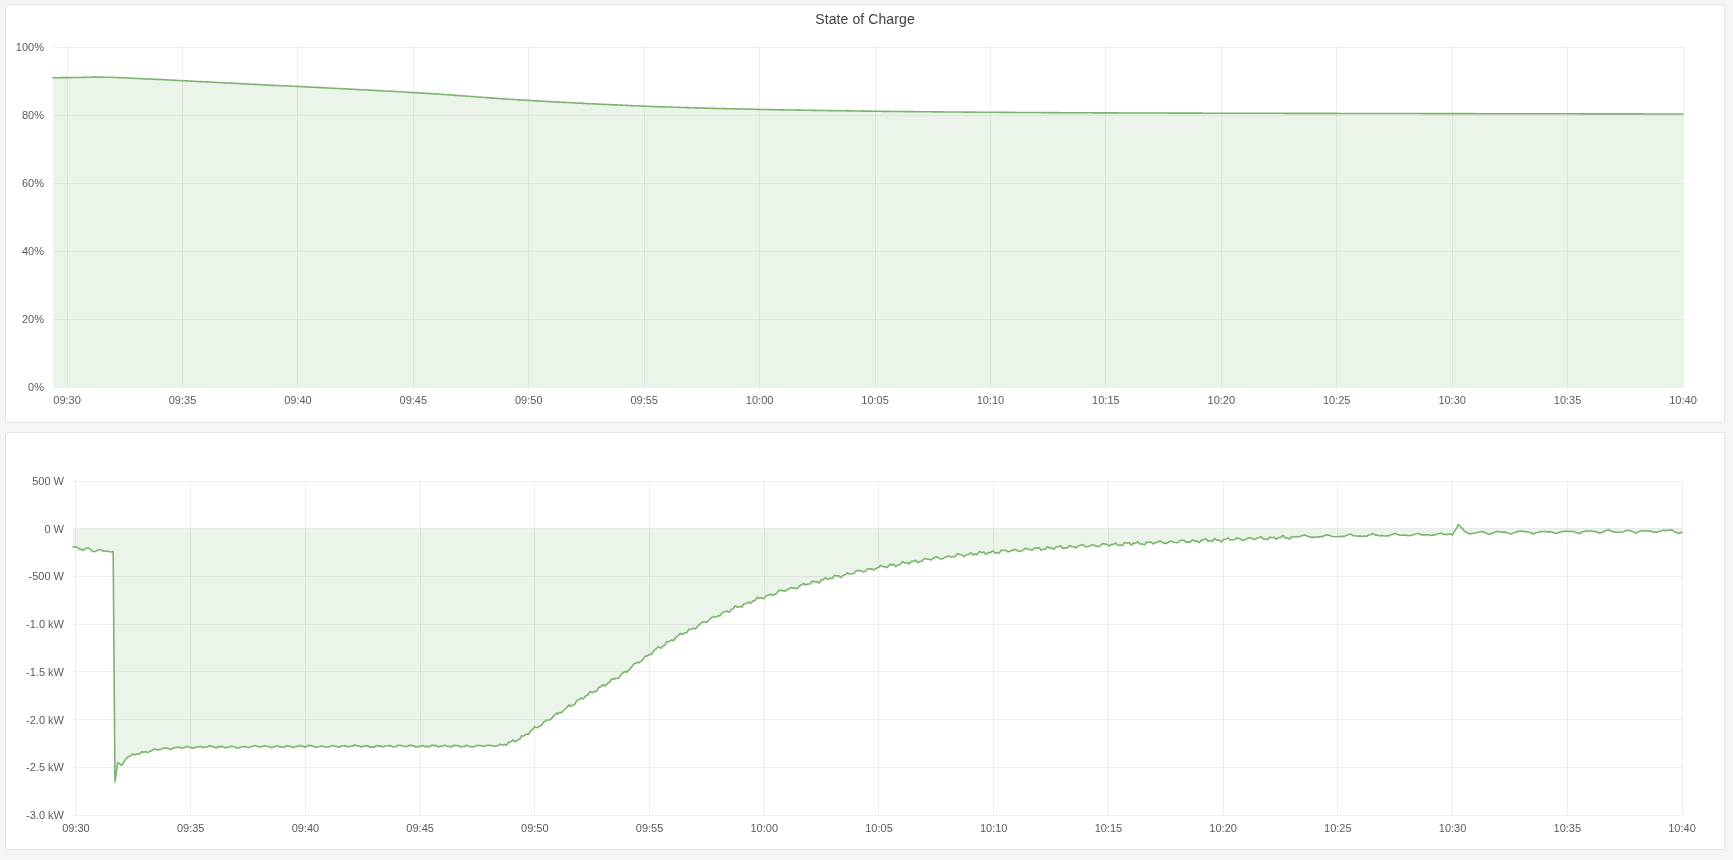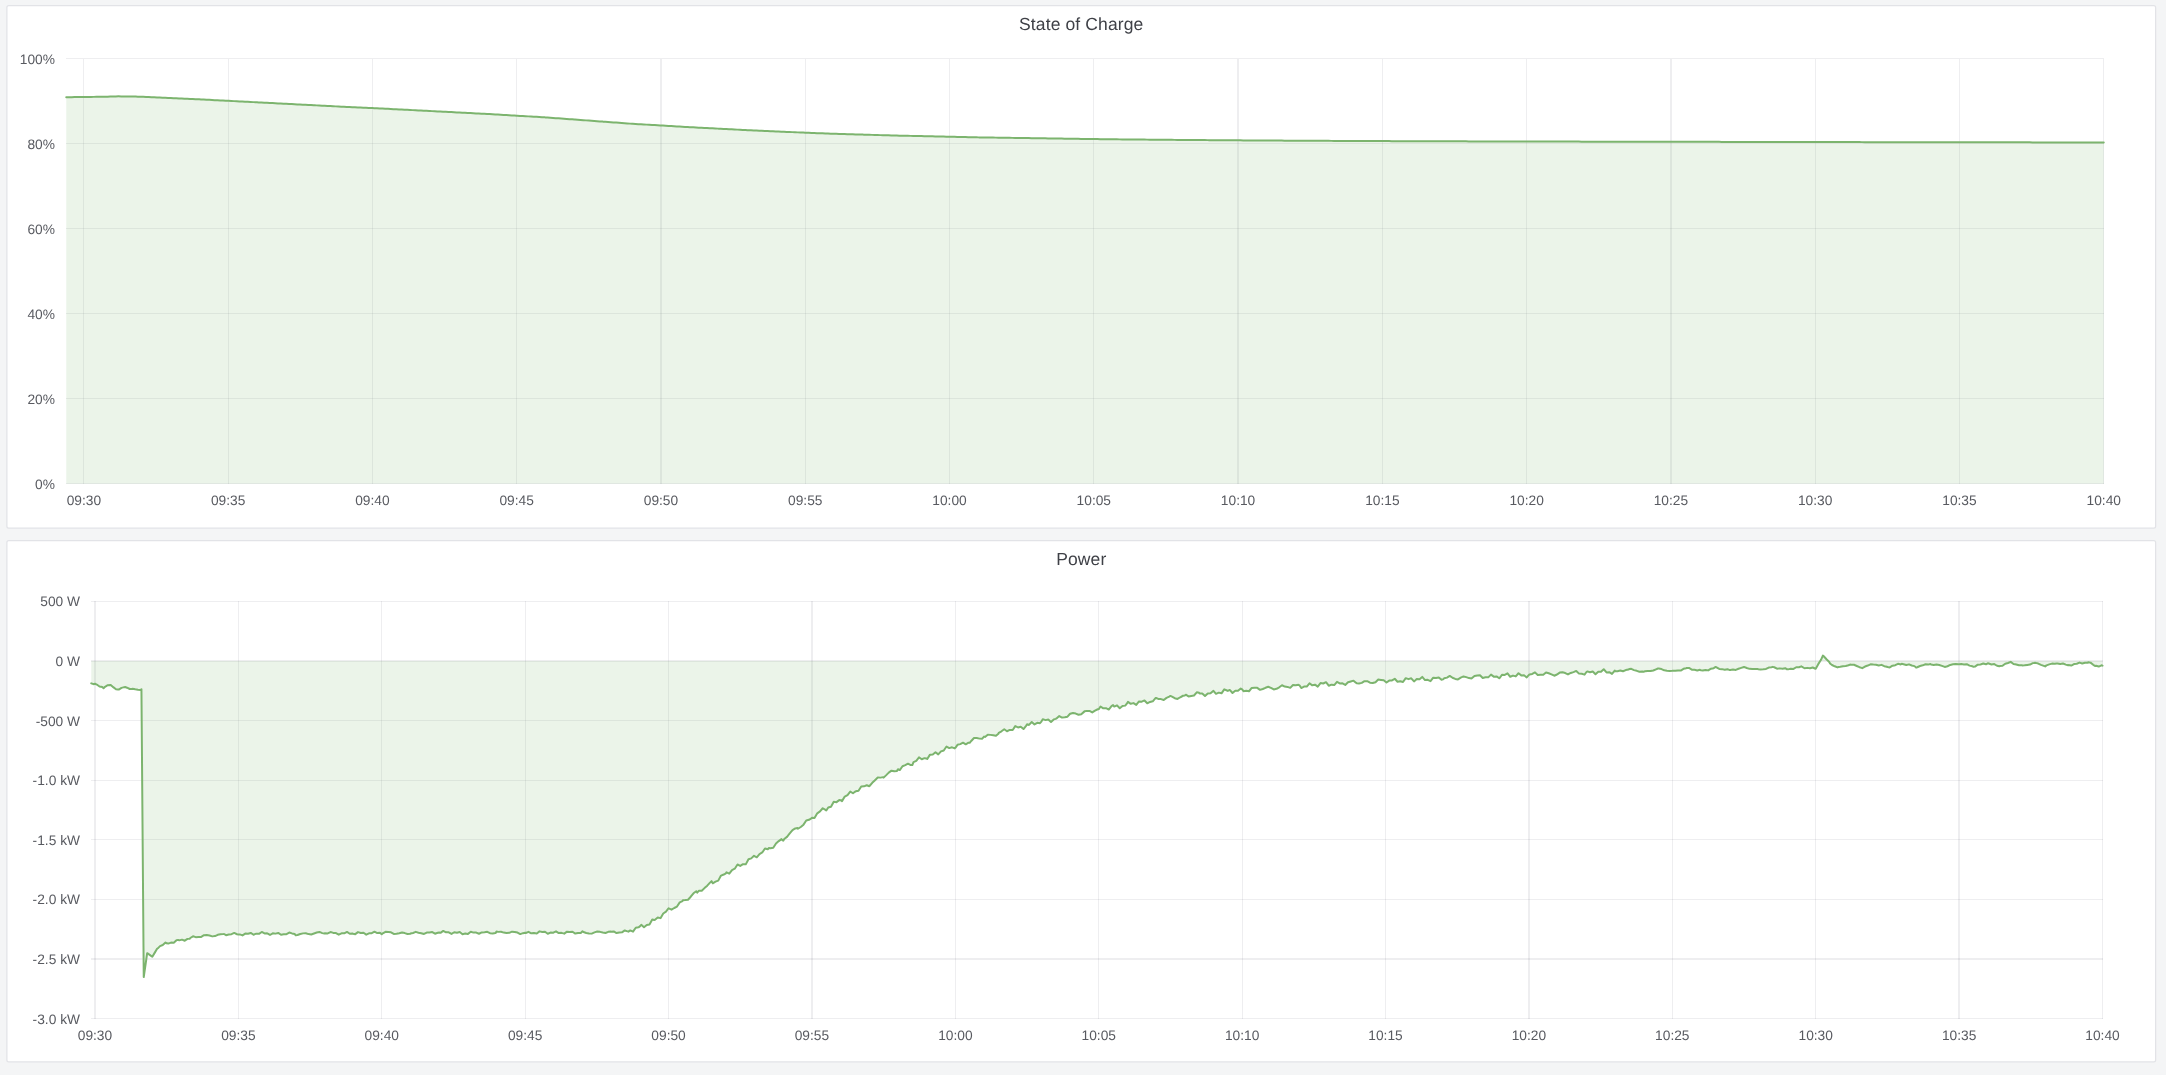--- a/index.html
+++ b/index.html
@@ -80,21 +80,20 @@
           <text x="1561.5772553462682" y="399" text-anchor="middle" class="tick-label">10:35</text>
           <line x1="1677" x2="1677" y1="42" y2="382" class="grid-line"></line>
           <text x="1677" y="399" text-anchor="middle" class="tick-label">10:40</text>
           <path d="M47.00,72.77L49.20,72.74L51.40,72.72L53.60,72.69L55.80,72.66L58.00,72.64L60.20,72.61L61.08,72.60L62.40,72.58L64.60,72.56L66.80,72.53L69.00,72.50L71.20,72.48L73.40,72.45L74.93,72.43L75.60,72.41L77.80,72.36L80.00,72.31L82.20,72.25L84.40,72.20L86.60,72.14L88.78,72.09L88.80,72.09L91.00,72.12L93.20,72.14L95.40,72.17L97.60,72.20L99.80,72.23L102.00,72.25L102.63,72.26L104.20,72.32L106.40,72.40L108.60,72.48L110.80,72.56L113.00,72.64L115.20,72.72L116.48,72.77L117.40,72.81L119.60,72.92L121.80,73.03L124.00,73.14L126.20,73.25L128.40,73.36L130.34,73.45L130.60,73.46L132.80,73.56L135.00,73.66L137.20,73.75L139.40,73.85L141.60,73.95L143.80,74.04L146.00,74.14L148.20,74.24L150.40,74.34L152.60,74.43L153.42,74.47L154.80,74.54L157.00,74.65L159.20,74.77L161.40,74.88L163.60,74.99L165.80,75.11L168.00,75.22L170.20,75.34L172.40,75.45L174.60,75.56L176.50,75.66L176.80,75.68L179.00,75.79L181.20,75.90L183.40,76.02L185.60,76.13L187.80,76.24L190.00,76.36L192.20,76.47L194.40,76.58L196.60,76.70L198.80,76.81L199.59,76.85L201.00,76.92L203.20,77.04L205.40,77.15L207.60,77.26L209.80,77.38L212.00,77.49L214.20,77.60L216.40,77.72L218.60,77.83L220.80,77.94L222.67,78.04L223.00,78.06L225.20,78.17L227.40,78.28L229.60,78.40L231.80,78.51L234.00,78.62L236.20,78.74L238.40,78.85L240.60,78.96L242.80,79.08L245.00,79.19L245.76,79.23L247.20,79.30L249.40,79.42L251.60,79.53L253.80,79.64L256.00,79.76L258.20,79.87L260.40,79.98L262.60,80.10L264.80,80.21L267.00,80.33L268.84,80.42L269.20,80.44L271.40,80.53L273.60,80.63L275.80,80.73L278.00,80.82L280.20,80.92L282.40,81.02L284.60,81.12L286.80,81.21L289.00,81.31L291.20,81.41L291.93,81.44L293.40,81.52L295.60,81.63L297.80,81.74L300.00,81.86L302.20,81.97L304.40,82.08L306.60,82.20L308.80,82.31L311.00,82.42L313.20,82.54L315.01,82.63L315.40,82.65L317.60,82.76L319.80,82.88L322.00,82.99L324.20,83.10L326.40,83.22L328.60,83.33L330.80,83.44L333.00,83.56L335.20,83.67L337.40,83.78L338.10,83.82L339.60,83.90L341.80,84.01L344.00,84.12L346.20,84.24L348.40,84.35L350.60,84.46L352.80,84.58L355.00,84.69L357.20,84.80L359.40,84.92L361.18,85.01L361.60,85.03L363.80,85.15L366.00,85.26L368.20,85.37L370.40,85.49L372.60,85.60L374.80,85.71L377.00,85.83L379.20,85.94L381.40,86.05L383.60,86.17L384.27,86.20L385.80,86.29L388.00,86.42L390.20,86.55L392.40,86.68L394.60,86.81L396.80,86.94L399.00,87.07L401.20,87.20L403.40,87.33L405.60,87.46L407.35,87.56L407.80,87.59L410.00,87.72L412.20,87.85L414.40,87.98L416.60,88.10L418.80,88.23L421.00,88.36L423.20,88.49L425.40,88.62L427.60,88.75L429.80,88.88L430.43,88.92L432.00,89.04L434.20,89.20L436.40,89.36L438.60,89.52L440.80,89.68L443.00,89.85L445.20,90.01L447.40,90.17L449.60,90.33L451.80,90.49L453.52,90.62L454.00,90.66L456.20,90.82L458.40,90.98L460.60,91.14L462.80,91.30L465.00,91.47L467.20,91.63L469.40,91.79L471.60,91.95L473.80,92.11L476.00,92.28L476.60,92.32L478.20,92.44L480.40,92.60L482.60,92.76L484.80,92.92L487.00,93.09L489.20,93.25L491.40,93.41L493.60,93.57L495.80,93.73L498.00,93.90L499.69,94.02L500.20,94.05L502.40,94.18L504.60,94.31L506.80,94.44L509.00,94.57L511.20,94.70L513.40,94.83L515.60,94.96L517.80,95.09L520.00,95.22L522.20,95.35L522.77,95.38L524.40,95.48L526.60,95.61L528.80,95.74L531.00,95.86L533.20,95.99L535.40,96.12L537.60,96.25L539.80,96.38L542.00,96.51L544.20,96.64L545.86,96.74L546.40,96.77L548.60,96.88L550.80,96.99L553.00,97.11L555.20,97.22L557.40,97.34L559.60,97.45L561.80,97.56L564.00,97.68L566.20,97.79L568.40,97.90L568.94,97.93L570.60,98.02L572.80,98.13L575.00,98.24L577.20,98.36L579.40,98.47L581.60,98.58L583.80,98.70L586.00,98.81L588.20,98.92L590.40,99.04L592.03,99.12L592.60,99.15L594.80,99.24L597.00,99.34L599.20,99.44L601.40,99.53L603.60,99.63L605.80,99.73L608.00,99.83L610.20,99.92L612.40,100.02L614.60,100.12L615.11,100.14L616.80,100.21L619.00,100.31L621.20,100.41L623.40,100.51L625.60,100.60L627.80,100.70L630.00,100.80L632.20,100.90L634.40,100.99L636.60,101.09L638.20,101.16L638.80,101.18L641.00,101.26L643.20,101.34L645.40,101.43L647.60,101.51L649.80,101.59L652.00,101.67L654.20,101.75L656.40,101.83L658.60,101.91L660.80,101.99L661.28,102.01L663.00,102.06L665.20,102.13L667.40,102.19L669.60,102.26L671.80,102.32L674.00,102.38L676.20,102.45L678.40,102.51L680.60,102.58L682.80,102.64L684.36,102.69L685.00,102.71L687.20,102.77L689.40,102.84L691.60,102.90L693.80,102.97L696.00,103.03L698.20,103.10L700.40,103.16L702.60,103.23L704.80,103.29L707.00,103.36L707.45,103.37L709.20,103.41L711.40,103.46L713.60,103.51L715.80,103.55L718.00,103.60L720.20,103.65L722.40,103.70L724.60,103.75L726.80,103.80L729.00,103.85L730.53,103.88L731.20,103.89L733.40,103.94L735.60,103.99L737.80,104.04L740.00,104.09L742.20,104.14L744.40,104.19L746.60,104.23L748.80,104.28L751.00,104.33L753.20,104.38L753.62,104.39L755.40,104.43L757.60,104.48L759.80,104.53L762.00,104.58L764.20,104.62L766.40,104.67L768.60,104.72L770.80,104.77L773.00,104.82L775.20,104.87L776.70,104.90L777.40,104.91L779.60,104.94L781.80,104.98L784.00,105.01L786.20,105.04L788.40,105.07L790.60,105.10L792.80,105.14L795.00,105.17L797.20,105.20L799.40,105.23L799.79,105.24L801.60,105.27L803.80,105.30L806.00,105.33L808.20,105.36L810.40,105.40L812.60,105.43L814.80,105.46L817.00,105.49L819.20,105.53L821.40,105.56L822.87,105.58L823.60,105.59L825.80,105.62L828.00,105.66L830.20,105.69L832.40,105.72L834.60,105.75L836.80,105.79L839.00,105.82L841.20,105.85L843.40,105.88L845.60,105.91L845.96,105.92L847.80,105.95L850.00,105.98L852.20,106.01L854.40,106.04L856.60,106.08L858.80,106.11L861.00,106.14L863.20,106.17L865.40,106.21L867.60,106.24L869.04,106.26L869.80,106.27L872.00,106.29L874.20,106.32L876.40,106.35L878.60,106.37L880.80,106.40L883.00,106.42L885.20,106.45L887.40,106.48L889.60,106.50L891.80,106.53L892.13,106.53L894.00,106.55L896.20,106.57L898.40,106.59L900.60,106.61L902.80,106.63L905.00,106.65L907.20,106.67L909.40,106.68L911.60,106.70L913.80,106.72L915.21,106.74L916.00,106.74L918.20,106.76L920.40,106.78L922.60,106.80L924.80,106.82L927.00,106.84L929.20,106.86L931.40,106.88L933.60,106.90L935.80,106.92L938.00,106.94L938.29,106.94L940.20,106.95L942.40,106.97L944.60,106.99L946.80,107.00L949.00,107.02L951.20,107.04L953.40,107.05L955.60,107.07L957.80,107.08L960.00,107.10L961.38,107.11L962.20,107.12L964.40,107.13L966.60,107.15L968.80,107.16L971.00,107.18L973.20,107.20L975.40,107.21L977.60,107.23L979.80,107.25L982.00,107.26L984.20,107.28L984.46,107.28L986.40,107.29L988.60,107.30L990.80,107.32L993.00,107.33L995.20,107.34L997.40,107.36L999.60,107.37L1001.80,107.38L1004.00,107.40L1006.20,107.41L1008.40,107.42L1010.60,107.43L1012.80,107.45L1015.00,107.46L1017.20,107.47L1019.40,107.49L1021.60,107.50L1023.80,107.51L1026.00,107.52L1028.20,107.54L1030.40,107.55L1030.63,107.55L1032.60,107.56L1034.80,107.57L1037.00,107.58L1039.20,107.60L1041.40,107.61L1043.60,107.62L1045.80,107.63L1048.00,107.64L1050.20,107.65L1052.40,107.66L1054.60,107.68L1056.80,107.69L1059.00,107.70L1061.20,107.71L1063.40,107.72L1065.60,107.73L1067.80,107.74L1070.00,107.75L1072.20,107.77L1074.40,107.78L1076.60,107.79L1076.80,107.79L1078.80,107.80L1081.00,107.81L1083.20,107.81L1085.40,107.82L1087.60,107.83L1089.80,107.84L1092.00,107.85L1094.20,107.85L1096.40,107.86L1098.60,107.87L1100.80,107.88L1103.00,107.89L1105.20,107.89L1107.40,107.90L1109.60,107.91L1111.80,107.92L1114.00,107.93L1116.20,107.94L1118.40,107.94L1120.60,107.95L1122.80,107.96L1122.97,107.96L1125.00,107.97L1127.20,107.97L1129.40,107.98L1131.60,107.99L1133.80,107.99L1136.00,108.00L1138.20,108.00L1140.40,108.01L1142.60,108.02L1144.80,108.02L1147.00,108.03L1149.20,108.04L1151.40,108.04L1153.60,108.05L1155.80,108.06L1158.00,108.06L1160.20,108.07L1162.40,108.08L1164.60,108.08L1166.80,108.09L1169.00,108.10L1169.14,108.10L1171.20,108.10L1173.40,108.11L1175.60,108.12L1177.80,108.12L1180.00,108.13L1182.20,108.13L1184.40,108.14L1186.60,108.15L1188.80,108.15L1191.00,108.16L1193.20,108.17L1195.40,108.17L1197.60,108.18L1199.80,108.19L1202.00,108.19L1204.20,108.20L1206.40,108.21L1208.60,108.21L1210.80,108.22L1213.00,108.23L1215.20,108.23L1215.31,108.23L1217.40,108.24L1219.60,108.24L1221.80,108.24L1224.00,108.24L1226.20,108.25L1228.40,108.25L1230.60,108.25L1232.80,108.26L1235.00,108.26L1237.20,108.26L1239.40,108.27L1241.60,108.27L1243.80,108.27L1246.00,108.28L1248.20,108.28L1250.40,108.28L1252.60,108.29L1254.80,108.29L1257.00,108.29L1259.20,108.30L1261.40,108.30L1261.48,108.30L1263.60,108.30L1265.80,108.31L1268.00,108.31L1270.20,108.31L1272.40,108.32L1274.60,108.32L1276.80,108.32L1279.00,108.33L1281.20,108.33L1283.40,108.33L1285.60,108.34L1287.80,108.34L1290.00,108.34L1292.20,108.35L1294.40,108.35L1296.60,108.35L1298.80,108.35L1301.00,108.36L1303.20,108.36L1305.40,108.36L1307.60,108.37L1307.65,108.37L1309.80,108.37L1312.00,108.38L1314.20,108.38L1316.40,108.39L1318.60,108.39L1320.80,108.40L1323.00,108.40L1325.20,108.41L1327.40,108.41L1329.60,108.42L1331.80,108.42L1334.00,108.43L1336.20,108.43L1338.40,108.44L1340.60,108.44L1342.80,108.45L1345.00,108.45L1347.20,108.46L1349.40,108.46L1351.60,108.47L1353.80,108.47L1353.82,108.47L1356.00,108.47L1358.20,108.48L1360.40,108.48L1362.60,108.48L1364.80,108.49L1367.00,108.49L1369.20,108.49L1371.40,108.50L1373.60,108.50L1375.80,108.50L1378.00,108.51L1380.20,108.51L1382.40,108.51L1384.60,108.52L1386.80,108.52L1389.00,108.52L1391.20,108.53L1393.40,108.53L1395.60,108.53L1397.80,108.53L1399.99,108.54L1400.00,108.54L1402.20,108.54L1404.40,108.55L1406.60,108.55L1408.80,108.56L1411.00,108.56L1413.20,108.57L1415.40,108.57L1417.60,108.58L1419.80,108.58L1422.00,108.59L1424.20,108.59L1426.40,108.60L1428.60,108.60L1430.80,108.61L1433.00,108.61L1435.20,108.62L1437.40,108.62L1439.60,108.63L1441.80,108.63L1444.00,108.64L1446.15,108.64L1446.20,108.64L1448.40,108.64L1450.60,108.65L1452.80,108.65L1455.00,108.65L1457.20,108.66L1459.40,108.66L1461.60,108.66L1463.80,108.67L1466.00,108.67L1468.20,108.67L1470.40,108.68L1472.60,108.68L1474.80,108.68L1477.00,108.69L1479.20,108.69L1481.40,108.69L1483.60,108.70L1485.80,108.70L1488.00,108.70L1490.20,108.70L1492.32,108.71L1492.40,108.71L1494.60,108.71L1496.80,108.71L1499.00,108.72L1501.20,108.72L1503.40,108.72L1505.60,108.73L1507.80,108.73L1510.00,108.73L1512.20,108.74L1514.40,108.74L1516.60,108.74L1518.80,108.75L1521.00,108.75L1523.20,108.75L1525.40,108.76L1527.60,108.76L1529.80,108.76L1532.00,108.77L1534.20,108.77L1536.40,108.77L1538.49,108.78L1538.60,108.78L1540.80,108.78L1543.00,108.78L1545.20,108.79L1547.40,108.79L1549.60,108.79L1551.80,108.80L1554.00,108.80L1556.20,108.80L1558.40,108.81L1560.60,108.81L1562.80,108.81L1565.00,108.82L1567.20,108.82L1569.40,108.82L1571.60,108.82L1573.80,108.83L1576.00,108.83L1578.20,108.83L1580.40,108.84L1582.60,108.84L1584.66,108.84L1584.80,108.84L1587.00,108.85L1589.20,108.85L1591.40,108.85L1593.60,108.86L1595.80,108.86L1598.00,108.86L1600.20,108.87L1602.40,108.87L1604.60,108.87L1606.80,108.88L1609.00,108.88L1611.20,108.88L1613.40,108.89L1615.60,108.89L1617.80,108.89L1620.00,108.90L1622.20,108.90L1624.40,108.90L1626.60,108.91L1628.80,108.91L1630.83,108.91L1631.00,108.91L1633.20,108.92L1635.40,108.92L1637.60,108.92L1639.80,108.93L1642.00,108.93L1644.20,108.93L1646.40,108.93L1648.60,108.94L1650.80,108.94L1653.00,108.94L1655.20,108.95L1657.40,108.95L1659.60,108.95L1661.80,108.96L1664.00,108.96L1666.20,108.96L1668.40,108.97L1670.60,108.97L1672.80,108.97L1675.00,108.98L1677.00,108.98L1677.00,382L47.00,382Z" fill="rgba(124,180,110,0.15)" stroke="none"></path>
           <path d="M47.00,72.77L49.20,72.74L51.40,72.72L53.60,72.69L55.80,72.66L58.00,72.64L60.20,72.61L61.08,72.60L62.40,72.58L64.60,72.56L66.80,72.53L69.00,72.50L71.20,72.48L73.40,72.45L74.93,72.43L75.60,72.41L77.80,72.36L80.00,72.31L82.20,72.25L84.40,72.20L86.60,72.14L88.78,72.09L88.80,72.09L91.00,72.12L93.20,72.14L95.40,72.17L97.60,72.20L99.80,72.23L102.00,72.25L102.63,72.26L104.20,72.32L106.40,72.40L108.60,72.48L110.80,72.56L113.00,72.64L115.20,72.72L116.48,72.77L117.40,72.81L119.60,72.92L121.80,73.03L124.00,73.14L126.20,73.25L128.40,73.36L130.34,73.45L130.60,73.46L132.80,73.56L135.00,73.66L137.20,73.75L139.40,73.85L141.60,73.95L143.80,74.04L146.00,74.14L148.20,74.24L150.40,74.34L152.60,74.43L153.42,74.47L154.80,74.54L157.00,74.65L159.20,74.77L161.40,74.88L163.60,74.99L165.80,75.11L168.00,75.22L170.20,75.34L172.40,75.45L174.60,75.56L176.50,75.66L176.80,75.68L179.00,75.79L181.20,75.90L183.40,76.02L185.60,76.13L187.80,76.24L190.00,76.36L192.20,76.47L194.40,76.58L196.60,76.70L198.80,76.81L199.59,76.85L201.00,76.92L203.20,77.04L205.40,77.15L207.60,77.26L209.80,77.38L212.00,77.49L214.20,77.60L216.40,77.72L218.60,77.83L220.80,77.94L222.67,78.04L223.00,78.06L225.20,78.17L227.40,78.28L229.60,78.40L231.80,78.51L234.00,78.62L236.20,78.74L238.40,78.85L240.60,78.96L242.80,79.08L245.00,79.19L245.76,79.23L247.20,79.30L249.40,79.42L251.60,79.53L253.80,79.64L256.00,79.76L258.20,79.87L260.40,79.98L262.60,80.10L264.80,80.21L267.00,80.33L268.84,80.42L269.20,80.44L271.40,80.53L273.60,80.63L275.80,80.73L278.00,80.82L280.20,80.92L282.40,81.02L284.60,81.12L286.80,81.21L289.00,81.31L291.20,81.41L291.93,81.44L293.40,81.52L295.60,81.63L297.80,81.74L300.00,81.86L302.20,81.97L304.40,82.08L306.60,82.20L308.80,82.31L311.00,82.42L313.20,82.54L315.01,82.63L315.40,82.65L317.60,82.76L319.80,82.88L322.00,82.99L324.20,83.10L326.40,83.22L328.60,83.33L330.80,83.44L333.00,83.56L335.20,83.67L337.40,83.78L338.10,83.82L339.60,83.90L341.80,84.01L344.00,84.12L346.20,84.24L348.40,84.35L350.60,84.46L352.80,84.58L355.00,84.69L357.20,84.80L359.40,84.92L361.18,85.01L361.60,85.03L363.80,85.15L366.00,85.26L368.20,85.37L370.40,85.49L372.60,85.60L374.80,85.71L377.00,85.83L379.20,85.94L381.40,86.05L383.60,86.17L384.27,86.20L385.80,86.29L388.00,86.42L390.20,86.55L392.40,86.68L394.60,86.81L396.80,86.94L399.00,87.07L401.20,87.20L403.40,87.33L405.60,87.46L407.35,87.56L407.80,87.59L410.00,87.72L412.20,87.85L414.40,87.98L416.60,88.10L418.80,88.23L421.00,88.36L423.20,88.49L425.40,88.62L427.60,88.75L429.80,88.88L430.43,88.92L432.00,89.04L434.20,89.20L436.40,89.36L438.60,89.52L440.80,89.68L443.00,89.85L445.20,90.01L447.40,90.17L449.60,90.33L451.80,90.49L453.52,90.62L454.00,90.66L456.20,90.82L458.40,90.98L460.60,91.14L462.80,91.30L465.00,91.47L467.20,91.63L469.40,91.79L471.60,91.95L473.80,92.11L476.00,92.28L476.60,92.32L478.20,92.44L480.40,92.60L482.60,92.76L484.80,92.92L487.00,93.09L489.20,93.25L491.40,93.41L493.60,93.57L495.80,93.73L498.00,93.90L499.69,94.02L500.20,94.05L502.40,94.18L504.60,94.31L506.80,94.44L509.00,94.57L511.20,94.70L513.40,94.83L515.60,94.96L517.80,95.09L520.00,95.22L522.20,95.35L522.77,95.38L524.40,95.48L526.60,95.61L528.80,95.74L531.00,95.86L533.20,95.99L535.40,96.12L537.60,96.25L539.80,96.38L542.00,96.51L544.20,96.64L545.86,96.74L546.40,96.77L548.60,96.88L550.80,96.99L553.00,97.11L555.20,97.22L557.40,97.34L559.60,97.45L561.80,97.56L564.00,97.68L566.20,97.79L568.40,97.90L568.94,97.93L570.60,98.02L572.80,98.13L575.00,98.24L577.20,98.36L579.40,98.47L581.60,98.58L583.80,98.70L586.00,98.81L588.20,98.92L590.40,99.04L592.03,99.12L592.60,99.15L594.80,99.24L597.00,99.34L599.20,99.44L601.40,99.53L603.60,99.63L605.80,99.73L608.00,99.83L610.20,99.92L612.40,100.02L614.60,100.12L615.11,100.14L616.80,100.21L619.00,100.31L621.20,100.41L623.40,100.51L625.60,100.60L627.80,100.70L630.00,100.80L632.20,100.90L634.40,100.99L636.60,101.09L638.20,101.16L638.80,101.18L641.00,101.26L643.20,101.34L645.40,101.43L647.60,101.51L649.80,101.59L652.00,101.67L654.20,101.75L656.40,101.83L658.60,101.91L660.80,101.99L661.28,102.01L663.00,102.06L665.20,102.13L667.40,102.19L669.60,102.26L671.80,102.32L674.00,102.38L676.20,102.45L678.40,102.51L680.60,102.58L682.80,102.64L684.36,102.69L685.00,102.71L687.20,102.77L689.40,102.84L691.60,102.90L693.80,102.97L696.00,103.03L698.20,103.10L700.40,103.16L702.60,103.23L704.80,103.29L707.00,103.36L707.45,103.37L709.20,103.41L711.40,103.46L713.60,103.51L715.80,103.55L718.00,103.60L720.20,103.65L722.40,103.70L724.60,103.75L726.80,103.80L729.00,103.85L730.53,103.88L731.20,103.89L733.40,103.94L735.60,103.99L737.80,104.04L740.00,104.09L742.20,104.14L744.40,104.19L746.60,104.23L748.80,104.28L751.00,104.33L753.20,104.38L753.62,104.39L755.40,104.43L757.60,104.48L759.80,104.53L762.00,104.58L764.20,104.62L766.40,104.67L768.60,104.72L770.80,104.77L773.00,104.82L775.20,104.87L776.70,104.90L777.40,104.91L779.60,104.94L781.80,104.98L784.00,105.01L786.20,105.04L788.40,105.07L790.60,105.10L792.80,105.14L795.00,105.17L797.20,105.20L799.40,105.23L799.79,105.24L801.60,105.27L803.80,105.30L806.00,105.33L808.20,105.36L810.40,105.40L812.60,105.43L814.80,105.46L817.00,105.49L819.20,105.53L821.40,105.56L822.87,105.58L823.60,105.59L825.80,105.62L828.00,105.66L830.20,105.69L832.40,105.72L834.60,105.75L836.80,105.79L839.00,105.82L841.20,105.85L843.40,105.88L845.60,105.91L845.96,105.92L847.80,105.95L850.00,105.98L852.20,106.01L854.40,106.04L856.60,106.08L858.80,106.11L861.00,106.14L863.20,106.17L865.40,106.21L867.60,106.24L869.04,106.26L869.80,106.27L872.00,106.29L874.20,106.32L876.40,106.35L878.60,106.37L880.80,106.40L883.00,106.42L885.20,106.45L887.40,106.48L889.60,106.50L891.80,106.53L892.13,106.53L894.00,106.55L896.20,106.57L898.40,106.59L900.60,106.61L902.80,106.63L905.00,106.65L907.20,106.67L909.40,106.68L911.60,106.70L913.80,106.72L915.21,106.74L916.00,106.74L918.20,106.76L920.40,106.78L922.60,106.80L924.80,106.82L927.00,106.84L929.20,106.86L931.40,106.88L933.60,106.90L935.80,106.92L938.00,106.94L938.29,106.94L940.20,106.95L942.40,106.97L944.60,106.99L946.80,107.00L949.00,107.02L951.20,107.04L953.40,107.05L955.60,107.07L957.80,107.08L960.00,107.10L961.38,107.11L962.20,107.12L964.40,107.13L966.60,107.15L968.80,107.16L971.00,107.18L973.20,107.20L975.40,107.21L977.60,107.23L979.80,107.25L982.00,107.26L984.20,107.28L984.46,107.28L986.40,107.29L988.60,107.30L990.80,107.32L993.00,107.33L995.20,107.34L997.40,107.36L999.60,107.37L1001.80,107.38L1004.00,107.40L1006.20,107.41L1008.40,107.42L1010.60,107.43L1012.80,107.45L1015.00,107.46L1017.20,107.47L1019.40,107.49L1021.60,107.50L1023.80,107.51L1026.00,107.52L1028.20,107.54L1030.40,107.55L1030.63,107.55L1032.60,107.56L1034.80,107.57L1037.00,107.58L1039.20,107.60L1041.40,107.61L1043.60,107.62L1045.80,107.63L1048.00,107.64L1050.20,107.65L1052.40,107.66L1054.60,107.68L1056.80,107.69L1059.00,107.70L1061.20,107.71L1063.40,107.72L1065.60,107.73L1067.80,107.74L1070.00,107.75L1072.20,107.77L1074.40,107.78L1076.60,107.79L1076.80,107.79L1078.80,107.80L1081.00,107.81L1083.20,107.81L1085.40,107.82L1087.60,107.83L1089.80,107.84L1092.00,107.85L1094.20,107.85L1096.40,107.86L1098.60,107.87L1100.80,107.88L1103.00,107.89L1105.20,107.89L1107.40,107.90L1109.60,107.91L1111.80,107.92L1114.00,107.93L1116.20,107.94L1118.40,107.94L1120.60,107.95L1122.80,107.96L1122.97,107.96L1125.00,107.97L1127.20,107.97L1129.40,107.98L1131.60,107.99L1133.80,107.99L1136.00,108.00L1138.20,108.00L1140.40,108.01L1142.60,108.02L1144.80,108.02L1147.00,108.03L1149.20,108.04L1151.40,108.04L1153.60,108.05L1155.80,108.06L1158.00,108.06L1160.20,108.07L1162.40,108.08L1164.60,108.08L1166.80,108.09L1169.00,108.10L1169.14,108.10L1171.20,108.10L1173.40,108.11L1175.60,108.12L1177.80,108.12L1180.00,108.13L1182.20,108.13L1184.40,108.14L1186.60,108.15L1188.80,108.15L1191.00,108.16L1193.20,108.17L1195.40,108.17L1197.60,108.18L1199.80,108.19L1202.00,108.19L1204.20,108.20L1206.40,108.21L1208.60,108.21L1210.80,108.22L1213.00,108.23L1215.20,108.23L1215.31,108.23L1217.40,108.24L1219.60,108.24L1221.80,108.24L1224.00,108.24L1226.20,108.25L1228.40,108.25L1230.60,108.25L1232.80,108.26L1235.00,108.26L1237.20,108.26L1239.40,108.27L1241.60,108.27L1243.80,108.27L1246.00,108.28L1248.20,108.28L1250.40,108.28L1252.60,108.29L1254.80,108.29L1257.00,108.29L1259.20,108.30L1261.40,108.30L1261.48,108.30L1263.60,108.30L1265.80,108.31L1268.00,108.31L1270.20,108.31L1272.40,108.32L1274.60,108.32L1276.80,108.32L1279.00,108.33L1281.20,108.33L1283.40,108.33L1285.60,108.34L1287.80,108.34L1290.00,108.34L1292.20,108.35L1294.40,108.35L1296.60,108.35L1298.80,108.35L1301.00,108.36L1303.20,108.36L1305.40,108.36L1307.60,108.37L1307.65,108.37L1309.80,108.37L1312.00,108.38L1314.20,108.38L1316.40,108.39L1318.60,108.39L1320.80,108.40L1323.00,108.40L1325.20,108.41L1327.40,108.41L1329.60,108.42L1331.80,108.42L1334.00,108.43L1336.20,108.43L1338.40,108.44L1340.60,108.44L1342.80,108.45L1345.00,108.45L1347.20,108.46L1349.40,108.46L1351.60,108.47L1353.80,108.47L1353.82,108.47L1356.00,108.47L1358.20,108.48L1360.40,108.48L1362.60,108.48L1364.80,108.49L1367.00,108.49L1369.20,108.49L1371.40,108.50L1373.60,108.50L1375.80,108.50L1378.00,108.51L1380.20,108.51L1382.40,108.51L1384.60,108.52L1386.80,108.52L1389.00,108.52L1391.20,108.53L1393.40,108.53L1395.60,108.53L1397.80,108.53L1399.99,108.54L1400.00,108.54L1402.20,108.54L1404.40,108.55L1406.60,108.55L1408.80,108.56L1411.00,108.56L1413.20,108.57L1415.40,108.57L1417.60,108.58L1419.80,108.58L1422.00,108.59L1424.20,108.59L1426.40,108.60L1428.60,108.60L1430.80,108.61L1433.00,108.61L1435.20,108.62L1437.40,108.62L1439.60,108.63L1441.80,108.63L1444.00,108.64L1446.15,108.64L1446.20,108.64L1448.40,108.64L1450.60,108.65L1452.80,108.65L1455.00,108.65L1457.20,108.66L1459.40,108.66L1461.60,108.66L1463.80,108.67L1466.00,108.67L1468.20,108.67L1470.40,108.68L1472.60,108.68L1474.80,108.68L1477.00,108.69L1479.20,108.69L1481.40,108.69L1483.60,108.70L1485.80,108.70L1488.00,108.70L1490.20,108.70L1492.32,108.71L1492.40,108.71L1494.60,108.71L1496.80,108.71L1499.00,108.72L1501.20,108.72L1503.40,108.72L1505.60,108.73L1507.80,108.73L1510.00,108.73L1512.20,108.74L1514.40,108.74L1516.60,108.74L1518.80,108.75L1521.00,108.75L1523.20,108.75L1525.40,108.76L1527.60,108.76L1529.80,108.76L1532.00,108.77L1534.20,108.77L1536.40,108.77L1538.49,108.78L1538.60,108.78L1540.80,108.78L1543.00,108.78L1545.20,108.79L1547.40,108.79L1549.60,108.79L1551.80,108.80L1554.00,108.80L1556.20,108.80L1558.40,108.81L1560.60,108.81L1562.80,108.81L1565.00,108.82L1567.20,108.82L1569.40,108.82L1571.60,108.82L1573.80,108.83L1576.00,108.83L1578.20,108.83L1580.40,108.84L1582.60,108.84L1584.66,108.84L1584.80,108.84L1587.00,108.85L1589.20,108.85L1591.40,108.85L1593.60,108.86L1595.80,108.86L1598.00,108.86L1600.20,108.87L1602.40,108.87L1604.60,108.87L1606.80,108.88L1609.00,108.88L1611.20,108.88L1613.40,108.89L1615.60,108.89L1617.80,108.89L1620.00,108.90L1622.20,108.90L1624.40,108.90L1626.60,108.91L1628.80,108.91L1630.83,108.91L1631.00,108.91L1633.20,108.92L1635.40,108.92L1637.60,108.92L1639.80,108.93L1642.00,108.93L1644.20,108.93L1646.40,108.93L1648.60,108.94L1650.80,108.94L1653.00,108.94L1655.20,108.95L1657.40,108.95L1659.60,108.95L1661.80,108.96L1664.00,108.96L1666.20,108.96L1668.40,108.97L1670.60,108.97L1672.80,108.97L1675.00,108.98L1677.00,108.98" class="series-line" stroke="#7cb46e"></path>
         </svg>
       </div>
   </section>
 
   <section class="panel panel-power">
-    <h2 class="panel-title">Power</h2>
     <div class="chart">
         <svg width="1718" height="416" viewBox="0 0 1718 416">
           <line x1="67" x2="1676" y1="48" y2="48" class="grid-line"></line>
           <text x="58" y="52" text-anchor="end" class="tick-label">500 W</text>
           <line x1="67" x2="1676" y1="95.71428571428572" y2="95.71428571428572" class="grid-line"></line>
           <text x="58" y="99.71428571428572" text-anchor="end" class="tick-label">0 W</text>
           <line x1="67" x2="1676" y1="143.42857142857144" y2="143.42857142857144" class="grid-line"></line>
           <text x="58" y="147.42857142857144" text-anchor="end" class="tick-label">-500 W</text>
           <line x1="67" x2="1676" y1="191.14285714285714" y2="191.14285714285714" class="grid-line"></line>
           <text x="58" y="195.14285714285714" text-anchor="end" class="tick-label">-1.0 kW</text>

